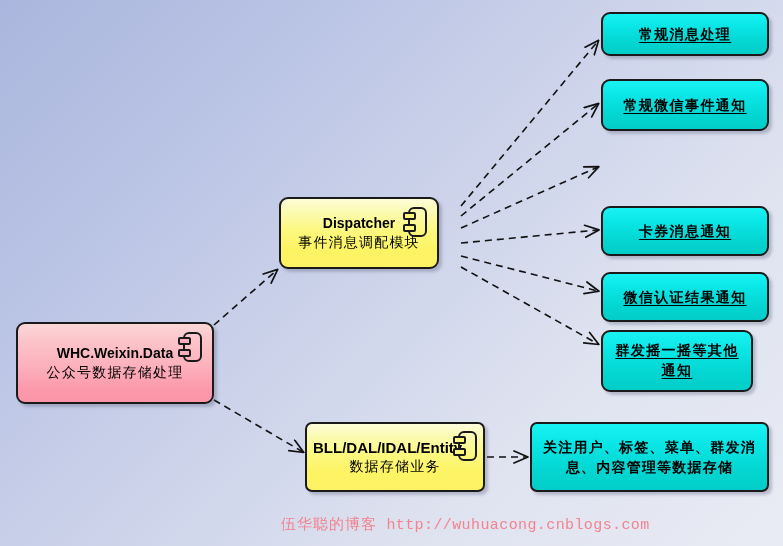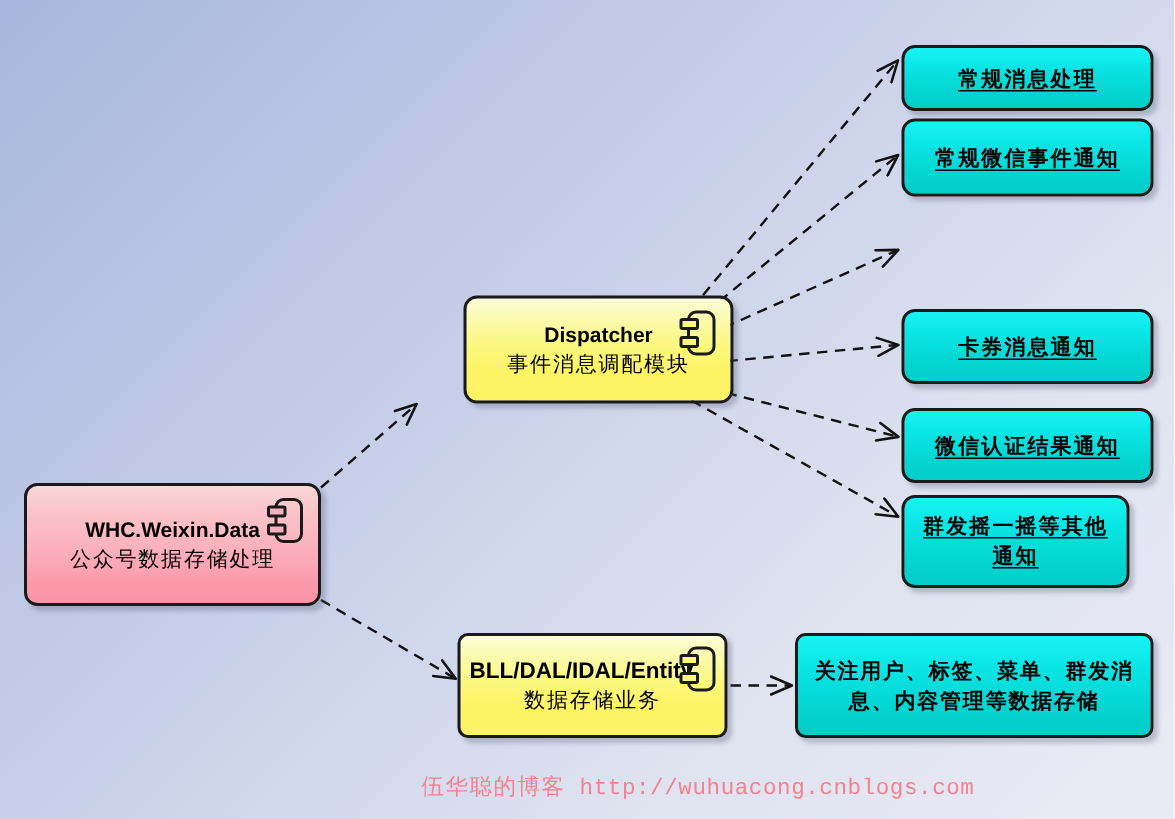--- a/index.html
+++ b/index.html
@@ -150,41 +150,41 @@
   <div class="node rounded comp-pink" style="left:16px; top:322px; width:198px; height:82px;">
     <span class="comp-icon ic-pink">
       <span class="body"></span>
         <span class="tab t1"></span>
         <span class="tab t2"></span>
     </span>
     <div class="label-en">WHC.Weixin.Data</div>
     <div class="label-cn">公众号数据存储处理</div>
   </div>
 
-  <div class="node rounded comp-yellow" style="left:279px; top:197px; width:180px; height:72px;margin-left:30px;">
+  <div class="node rounded comp-yellow" style="left:279px; top:197px; width:160px; height:72px;">
     <span class="comp-icon ic-yellow">
       <span class="body"></span>
         <span class="tab t1"></span>
         <span class="tab t2"></span>
     </span>
     <div class="label-en">Dispatcher</div>
     <div class="label-cn">事件消息调配模块</div>
   </div>
 
   <div class="node comp-yellow" style="left:305px; top:422px; width:180px; height:70px; border-radius:7px;">
     <span class="comp-icon ic-yellow" style="right:4px; top:7px;">
       <span class="body"></span>
         <span class="tab t1"></span>
         <span class="tab t2"></span>
     </span>
     <div class="label-en" style="font-size:15px; align-self:flex-start; padding-left:6px;">BLL/DAL/IDAL/Entity</div>
     <div class="label-cn">数据存储业务</div>
   </div>
 
-  <div class="node rounded box-cyan" style="left:601px; top:30px; width:168px; height:44px;">
+  <div class="node rounded box-cyan" style="left:601px; top:12px; width:168px; height:44px;">
     <div class="cyan-label">常规消息处理</div>
   </div>
 
   <div class="node rounded box-cyan" style="left:601px; top:79px; width:168px; height:52px;">
     <div class="cyan-label">常规微信事件通知</div>
   </div>
 
 
   <div class="node rounded box-cyan" style="left:601px; top:206px; width:168px; height:50px;">
     <div class="cyan-label">卡券消息通知</div>

